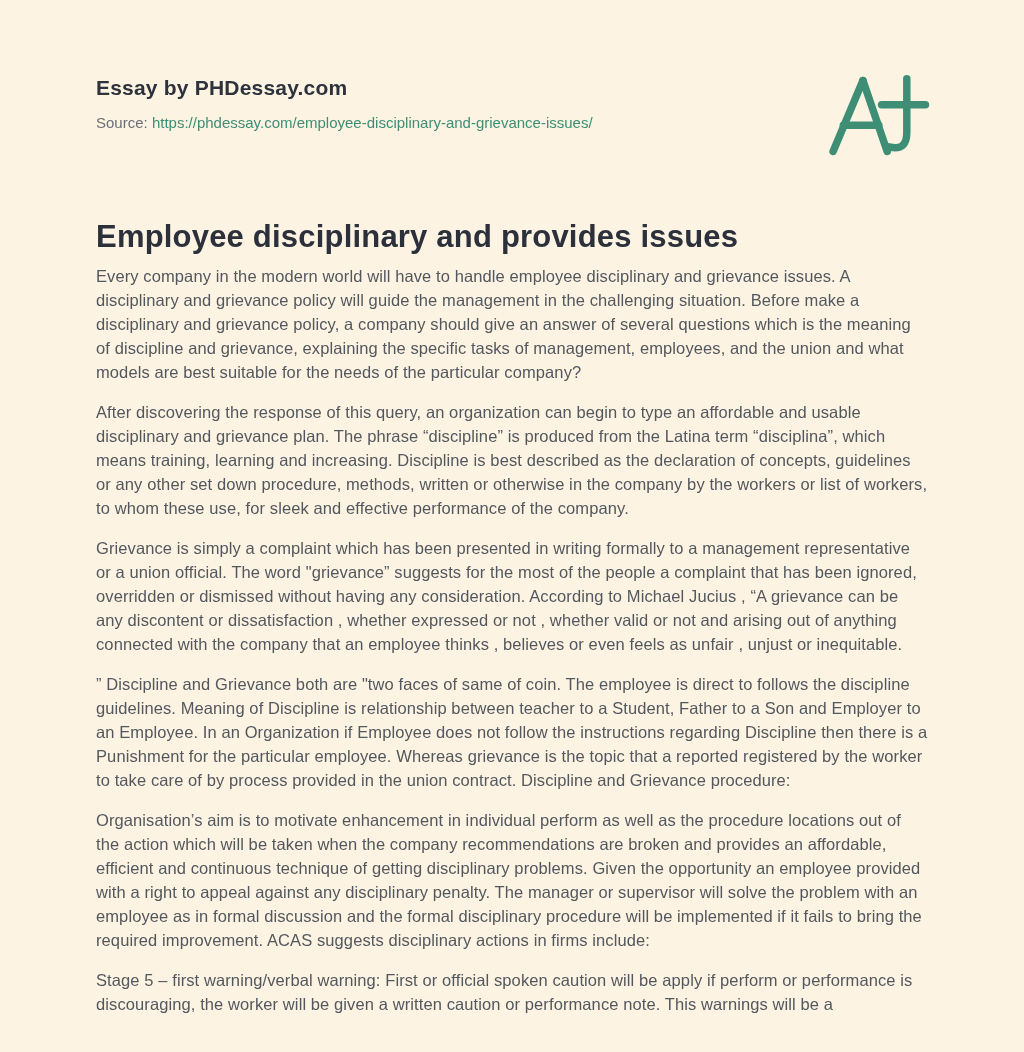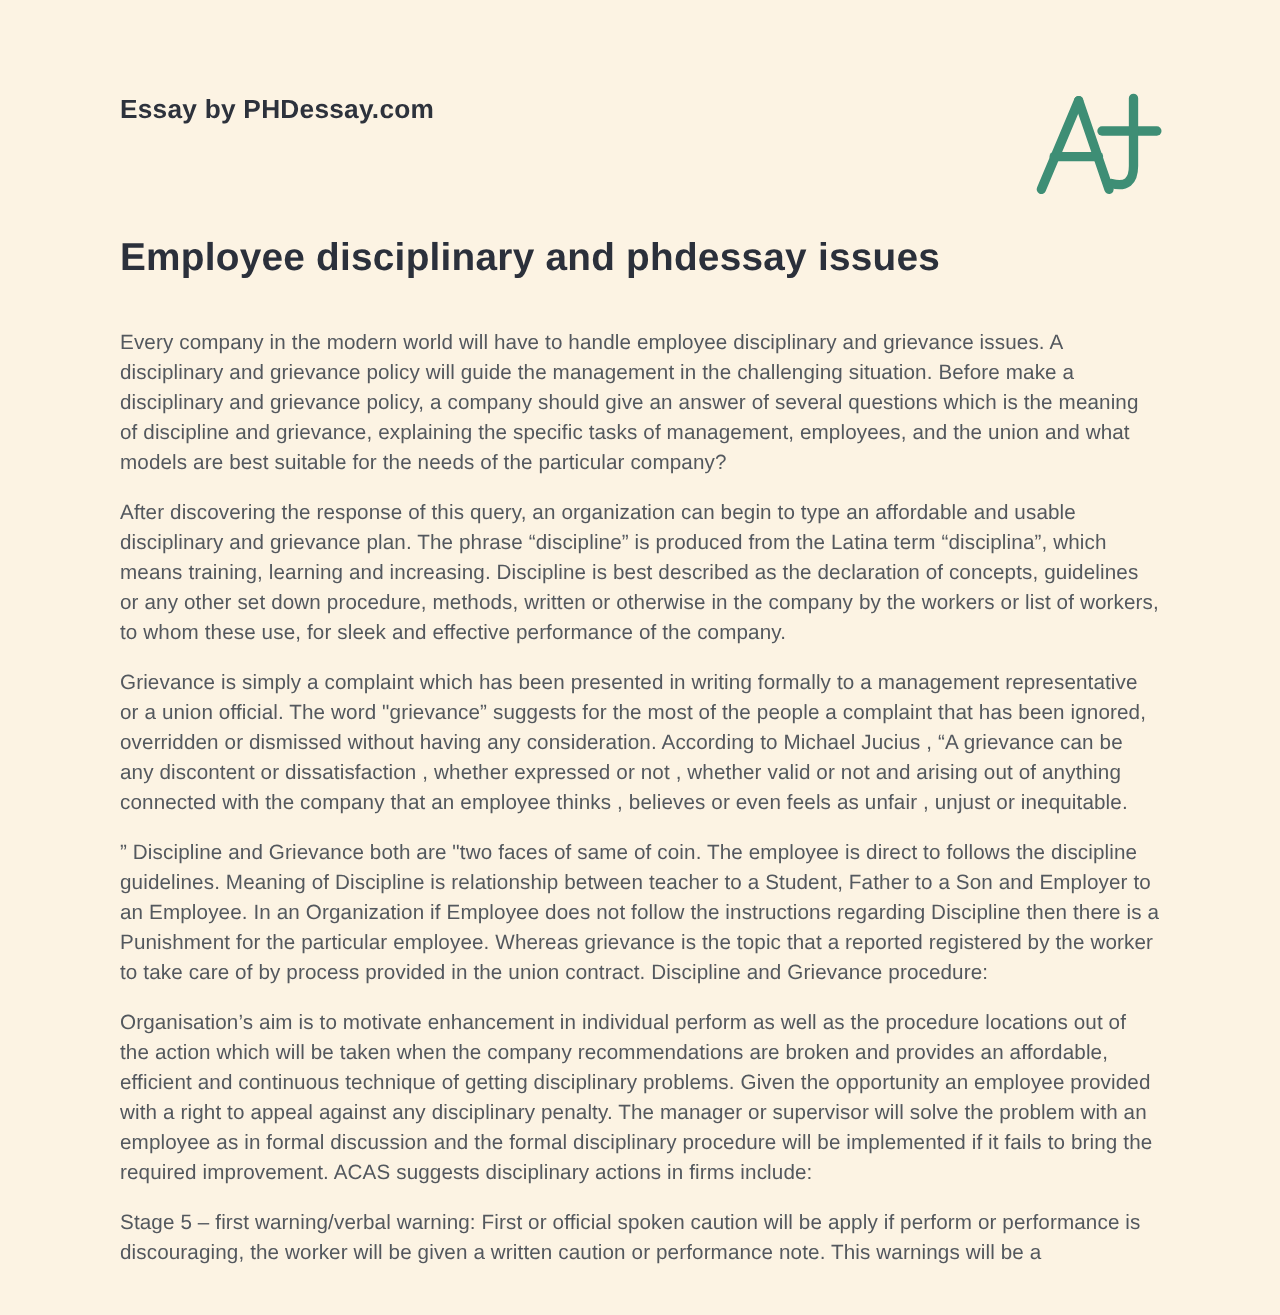--- a/index.html
+++ b/index.html
@@ -44,50 +44,54 @@
   }
   .logo svg { width: 100%; height: 100%; }
   .article-title {
     margin-top: 88px;
     font-size: 31px;
     font-weight: 700;
     color: #2B303B;
     letter-spacing: 0.2px;
   }
   .article-body {
-    margin-top: 38px;
+    margin-top: 9px;
     width: 832px;
   }
   .article-body p {
     font-size: 16.5px;
     line-height: 24px;
     color: #53585E;
     margin-bottom: 16px;
     letter-spacing: 0.1px;
   }
 </style>
 </head>
 <body>
 
 <div class="page">
 
   <div class="byline">Essay by PHDessay.com</div>
 
+  <div class="source-line">
+    <span>Source:</span>
+    <a href="#">https://phdessay.com/employee-disciplinary-and-grievance-issues/</a>
+  </div>
 
   <div class="logo">
     <svg viewBox="0 0 120 100" fill="none" stroke="#3E8E75" stroke-width="8" stroke-linecap="round" stroke-linejoin="round">
       <path d="M14 88 L46 12"></path>
       <path d="M46 12 L72 88"></path>
       <path d="M25 60 L63 60"></path>
       <path d="M66 38 L113 38"></path>
       <path d="M93 10 L93 68 Q93 88 74 83"></path>
     </svg>
   </div>
 
-  <h1 class="article-title">Employee disciplinary and phdessay issues</h1>
+  <h1 class="article-title">Employee disciplinary and provides issues</h1>
 
   <div class="article-body">
     <p>Every company in the modern world will have to handle employee disciplinary and grievance issues. A disciplinary and grievance policy will guide the management in the challenging situation. Before make a disciplinary and grievance policy, a company should give an answer of several questions which is the meaning of discipline and grievance, explaining the specific tasks of management, employees, and the union and what models are best suitable for the needs of the particular company?</p>
     <p>After discovering the response of this query, an organization can begin to type an affordable and usable disciplinary and grievance plan. The phrase “discipline” is produced from the Latina term “disciplina”, which means training, learning and increasing. Discipline is best described as the declaration of concepts, guidelines or any other set down procedure, methods, written or otherwise in the company by the workers or list of workers, to whom these use, for sleek and effective performance of the company.</p>
     <p>Grievance is simply a complaint which has been presented in writing formally to a management representative or a union official. The word "grievance” suggests for the most of the people a complaint that has been ignored, overridden or dismissed without having any consideration. According to Michael Jucius , “A grievance can be any discontent or dissatisfaction , whether expressed or not , whether valid or not and arising out of anything connected with the company that an employee thinks , believes or even feels as unfair , unjust or inequitable.</p>
     <p>” Discipline and Grievance both are "two faces of same of coin. The employee is direct to follows the discipline guidelines. Meaning of Discipline is relationship between teacher to a Student, Father to a Son and Employer to an Employee. In an Organization if Employee does not follow the instructions regarding Discipline then there is a Punishment for the particular employee. Whereas grievance is the topic that a reported registered by the worker to take care of by process provided in the union contract. Discipline and Grievance procedure:</p>
     <p>Organisation’s aim is to motivate enhancement in individual perform as well as the procedure locations out of the action which will be taken when the company recommendations are broken and provides an affordable, efficient and continuous technique of getting disciplinary problems. Given the opportunity an employee provided with a right to appeal against any disciplinary penalty. The manager or supervisor will solve the problem with an employee as in formal discussion and the formal disciplinary procedure will be implemented if it fails to bring the required improvement. ACAS suggests disciplinary actions in firms include:</p>
     <p>Stage 5 – first warning/verbal warning: First or official spoken caution will be apply if perform or performance is discouraging, the worker will be given a written caution or performance note. This warnings will be a</p>
   </div>
 

